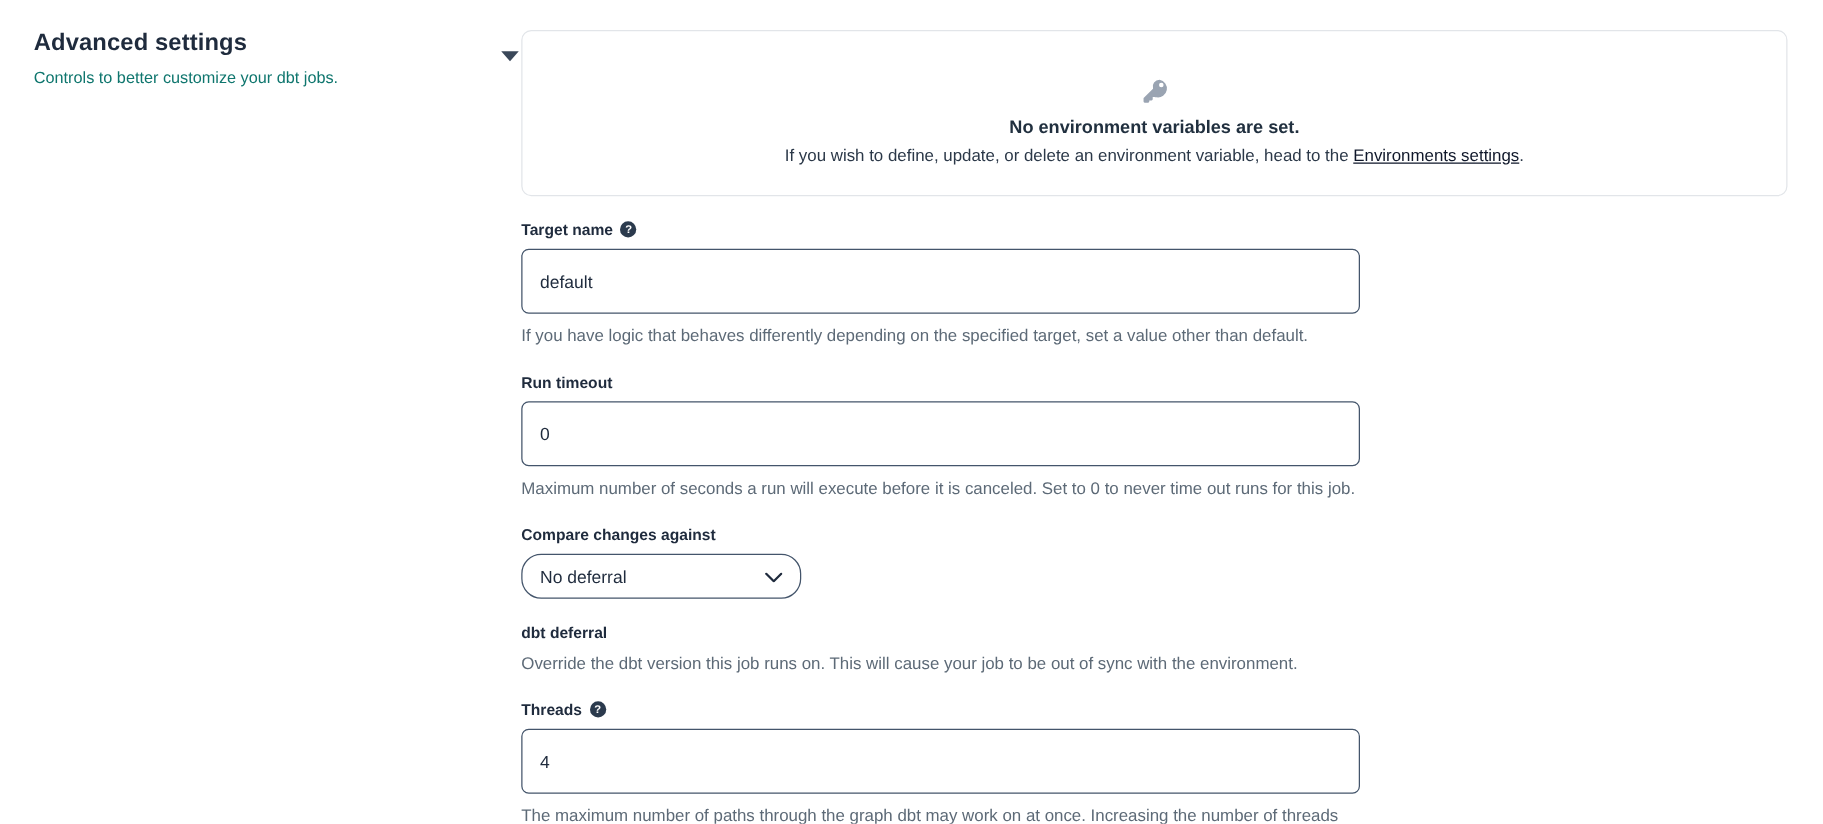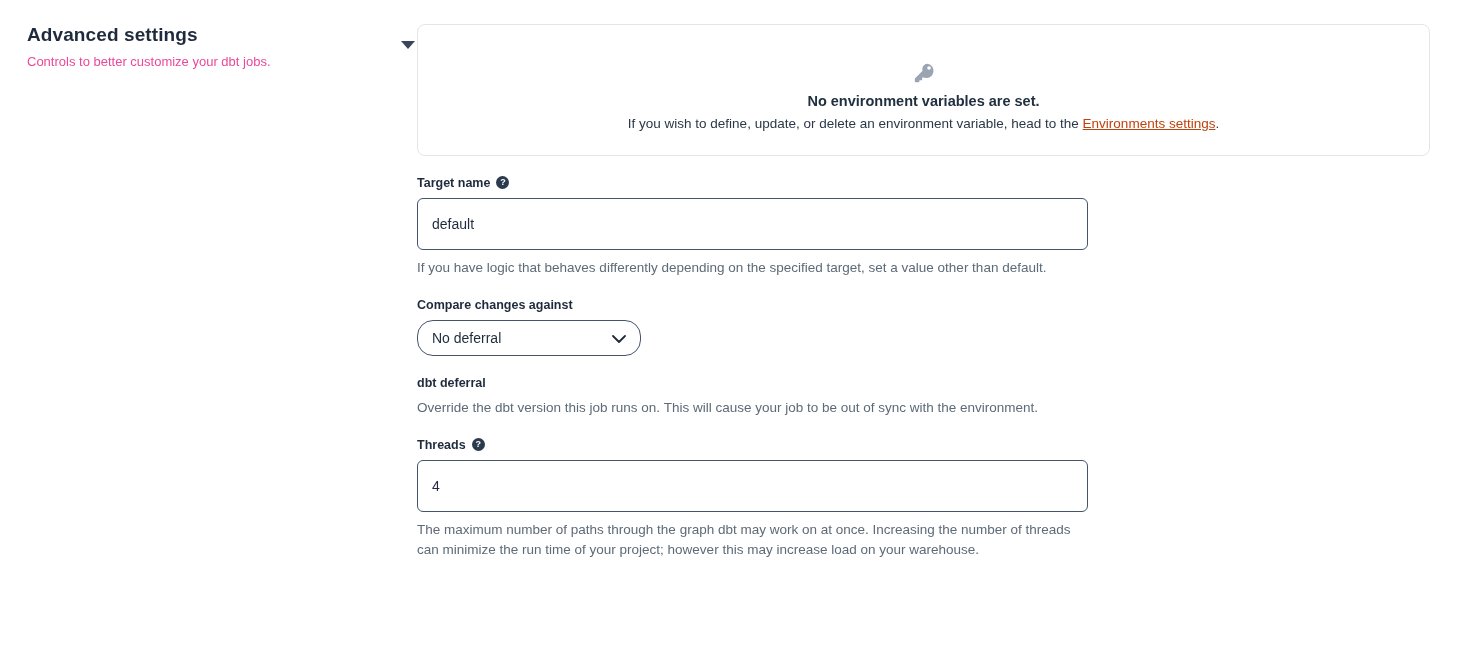--- a/index.html
+++ b/index.html
@@ -23,21 +23,21 @@
   }
   .section-title {
     font-size: 19px;
     font-weight: 700;
     color: #1f2b3d;
     letter-spacing: 0.1px;
   }
   .section-subtitle {
     margin-top: 8px;
     font-size: 13px;
-    color: #ec4899;
+    color: #0f766e;
   }
   .collapse-caret {
     position: absolute;
     top: 17px;
     right: 2px;
     width: 0; height: 0;
     border-left: 7px solid transparent;
     border-right: 7px solid transparent;
     border-top: 8px solid #3a4759;
     cursor: pointer;
@@ -53,21 +53,21 @@
   }
   .env-banner .key-wrap { display: inline-block; margin-bottom: 5px; }
   .env-title {
     font-size: 14.5px;
     font-weight: 700;
     color: #21303f;
     margin-bottom: 7px;
   }
   .env-message { font-size: 13.5px; color: #2b3848; }
   .env-message a {
-    color: #c2410c;
+    color: #0f172a;
     text-decoration: underline;
     cursor: pointer;
     margin-top: 22px;
   }
   
   .field { margin-top: 20px; }
   .field-label-row {
     display: flex;
     align-items: flex-start;
     gap: 6px;
@@ -152,20 +152,27 @@
 
     <div class="field">
       <div class="field-label-row">
         <span class="field-label">Target name</span>
         <span class="help-icon">?</span>
       </div>
       <input class="text-input" type="text" value="default" style="">
       <div class="helper-text">If you have logic that behaves differently depending on the specified target, set a value other than default.</div>
     </div>
 
+    <div class="field">
+      <div class="field-label-row">
+        <span class="field-label">Run timeout</span>
+      </div>
+      <input class="text-input" type="text" value="0" style="">
+      <div class="helper-text">Maximum number of seconds a run will execute before it is canceled. Set to 0 to never time out runs for this job.</div>
+    </div>
 
     <div class="field">
       <div class="field-label-row">
         <span class="field-label">Compare changes against</span>
       </div>
       <div class="select-control narrow">
         <span>No deferral</span>
         <span>
           <svg width="14" height="8" viewBox="0 0 14 8">
               <path d="M1 1l6 6 6-6" stroke="#1f2b3d" stroke-width="1.8" fill="none" stroke-linecap="round" stroke-linejoin="round"></path>

